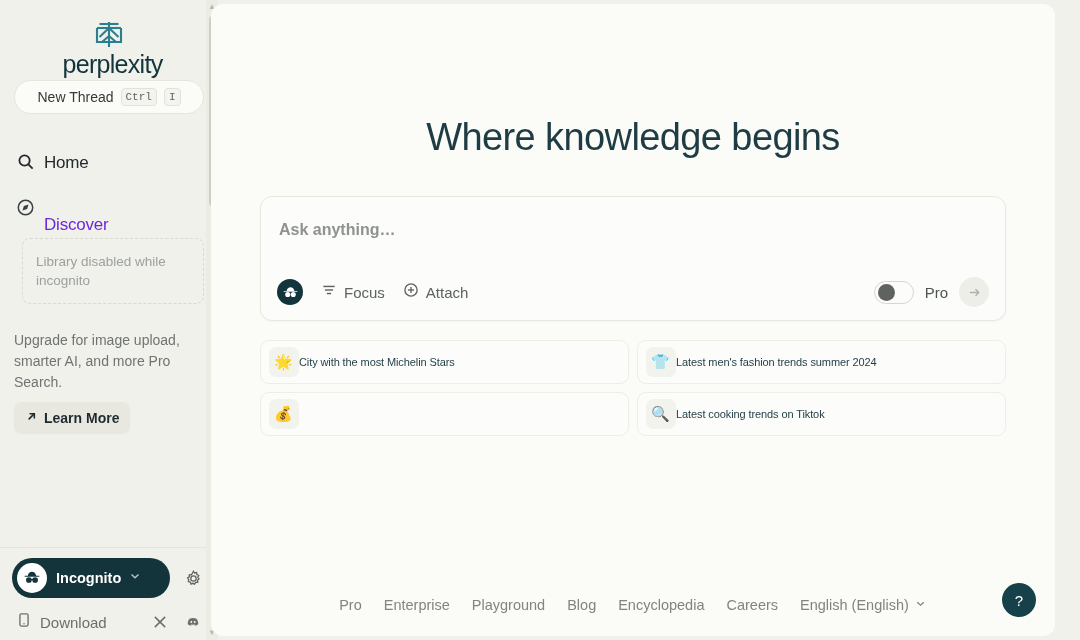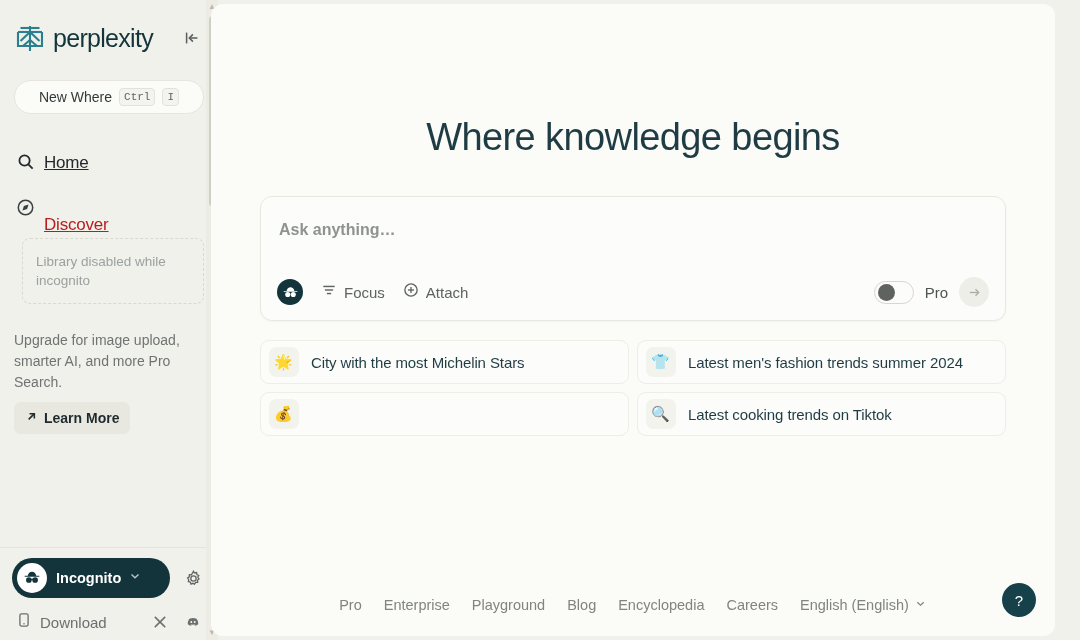--- a/index.html
+++ b/index.html
@@ -19,20 +19,21 @@
   .sidebar {
     position: absolute; left: 0; top: 0;
     width: 218px; height: 640px;
     background: #f1f1ec;
     display: flex; flex-direction: column;
   }
   .brand-row {
     display: flex; align-items: center;
     padding: 18px 14px 0 14px;
     height: 58px;
+    flex-direction: column;
   }
   .logo-mark { width: 32px; height: 32px; flex: 0 0 32px; }
   .brand-word {
     font-size: 25px; letter-spacing: -0.7px;
     color: #13343b; margin-left: 7px;
     font-weight: 400;
   }
   .collapse-btn {
     margin-left: auto; width: 24px; height: 24px;
     display: flex; align-items: center; justify-content: center;
@@ -57,22 +58,22 @@
     background: #f4f4ef; border: 1px solid #e2e2da;
     border-radius: 4px; padding: 1px 4px; line-height: 14px;
   }
 
   .nav { margin-top: 26px; }
   .nav-item {
     display: flex; align-items: center; gap: 9px;
     padding: 0 16px; height: 46px;
     color: #23292c; cursor: pointer;
   }
-  .nav-item .nav-label { font-size: 17px; letter-spacing: -0.2px; text-decoration: underline; }
-  .nav-item.inactive .nav-label { color: #b91c1c; margin-top: 32px; }
+  .nav-item .nav-label { font-size: 17px; letter-spacing: -0.2px; }
+  .nav-item.inactive .nav-label { color: #6d28d9; margin-top: 32px; }
 
   .lib-disabled {
     margin: 6px 14px 0 22px;
     border: 1px dashed #d9d9d0;
     border-radius: 8px;
     padding: 13px 13px;
     color: #9ba19f; font-size: 13.5px; line-height: 19px;
   }
 
   .trypro { margin: 26px 14px 0 14px; }
@@ -227,21 +228,21 @@
     padding: 0 8px; cursor: pointer;
   }
   .card-emoji {
     width: 30px; height: 30px; border-radius: 7px;
     background: #f3f3ee;
     display: flex; align-items: center; justify-content: center;
     font-size: 15px; flex: 0 0 30px;
     font-family: "DejaVu Sans", sans-serif;
   }
   .card-label {
-    margin-left: 12px; font-size: 15px;
+    font-size: 11px;
     color: #1f3c44; font-weight: 500; letter-spacing: -0.1px;
   }
 
   .footer {
     position: absolute; left: 0; right: 0; bottom: 22px;
     display: flex; align-items: center; justify-content: center;
     gap: 22px;
   }
   .footer a {
     font-size: 14.5px; color: #80857f;
@@ -283,21 +284,21 @@
       <span class="collapse-btn">
         <svg viewBox="0 0 20 20" width="18" height="18" fill="none" stroke="currentColor" stroke-width="1.7">
           <path d="M4 4 L4 16"></path>
           <path d="M16 10 L7.5 10"></path>
           <path d="M11 6 L7 10 L11 14"></path>
         </svg>
       </span>
     </div>
 
     <div class="newthread">
-      <span class="nt-label">New Where</span>
+      <span class="nt-label">New Thread</span>
       <span class="kbd">Ctrl</span>
       <span class="kbd">I</span>
     </div>
 
     <nav class="nav">
       <div class="nav-item">
         <span>
           <svg viewBox="0 0 20 20" width="19" height="19" fill="none" stroke="#23292c" stroke-width="1.9">
             <circle cx="9" cy="9" r="5.4"></circle>
               <path d="M13 13 L17.5 17.5"></path>

